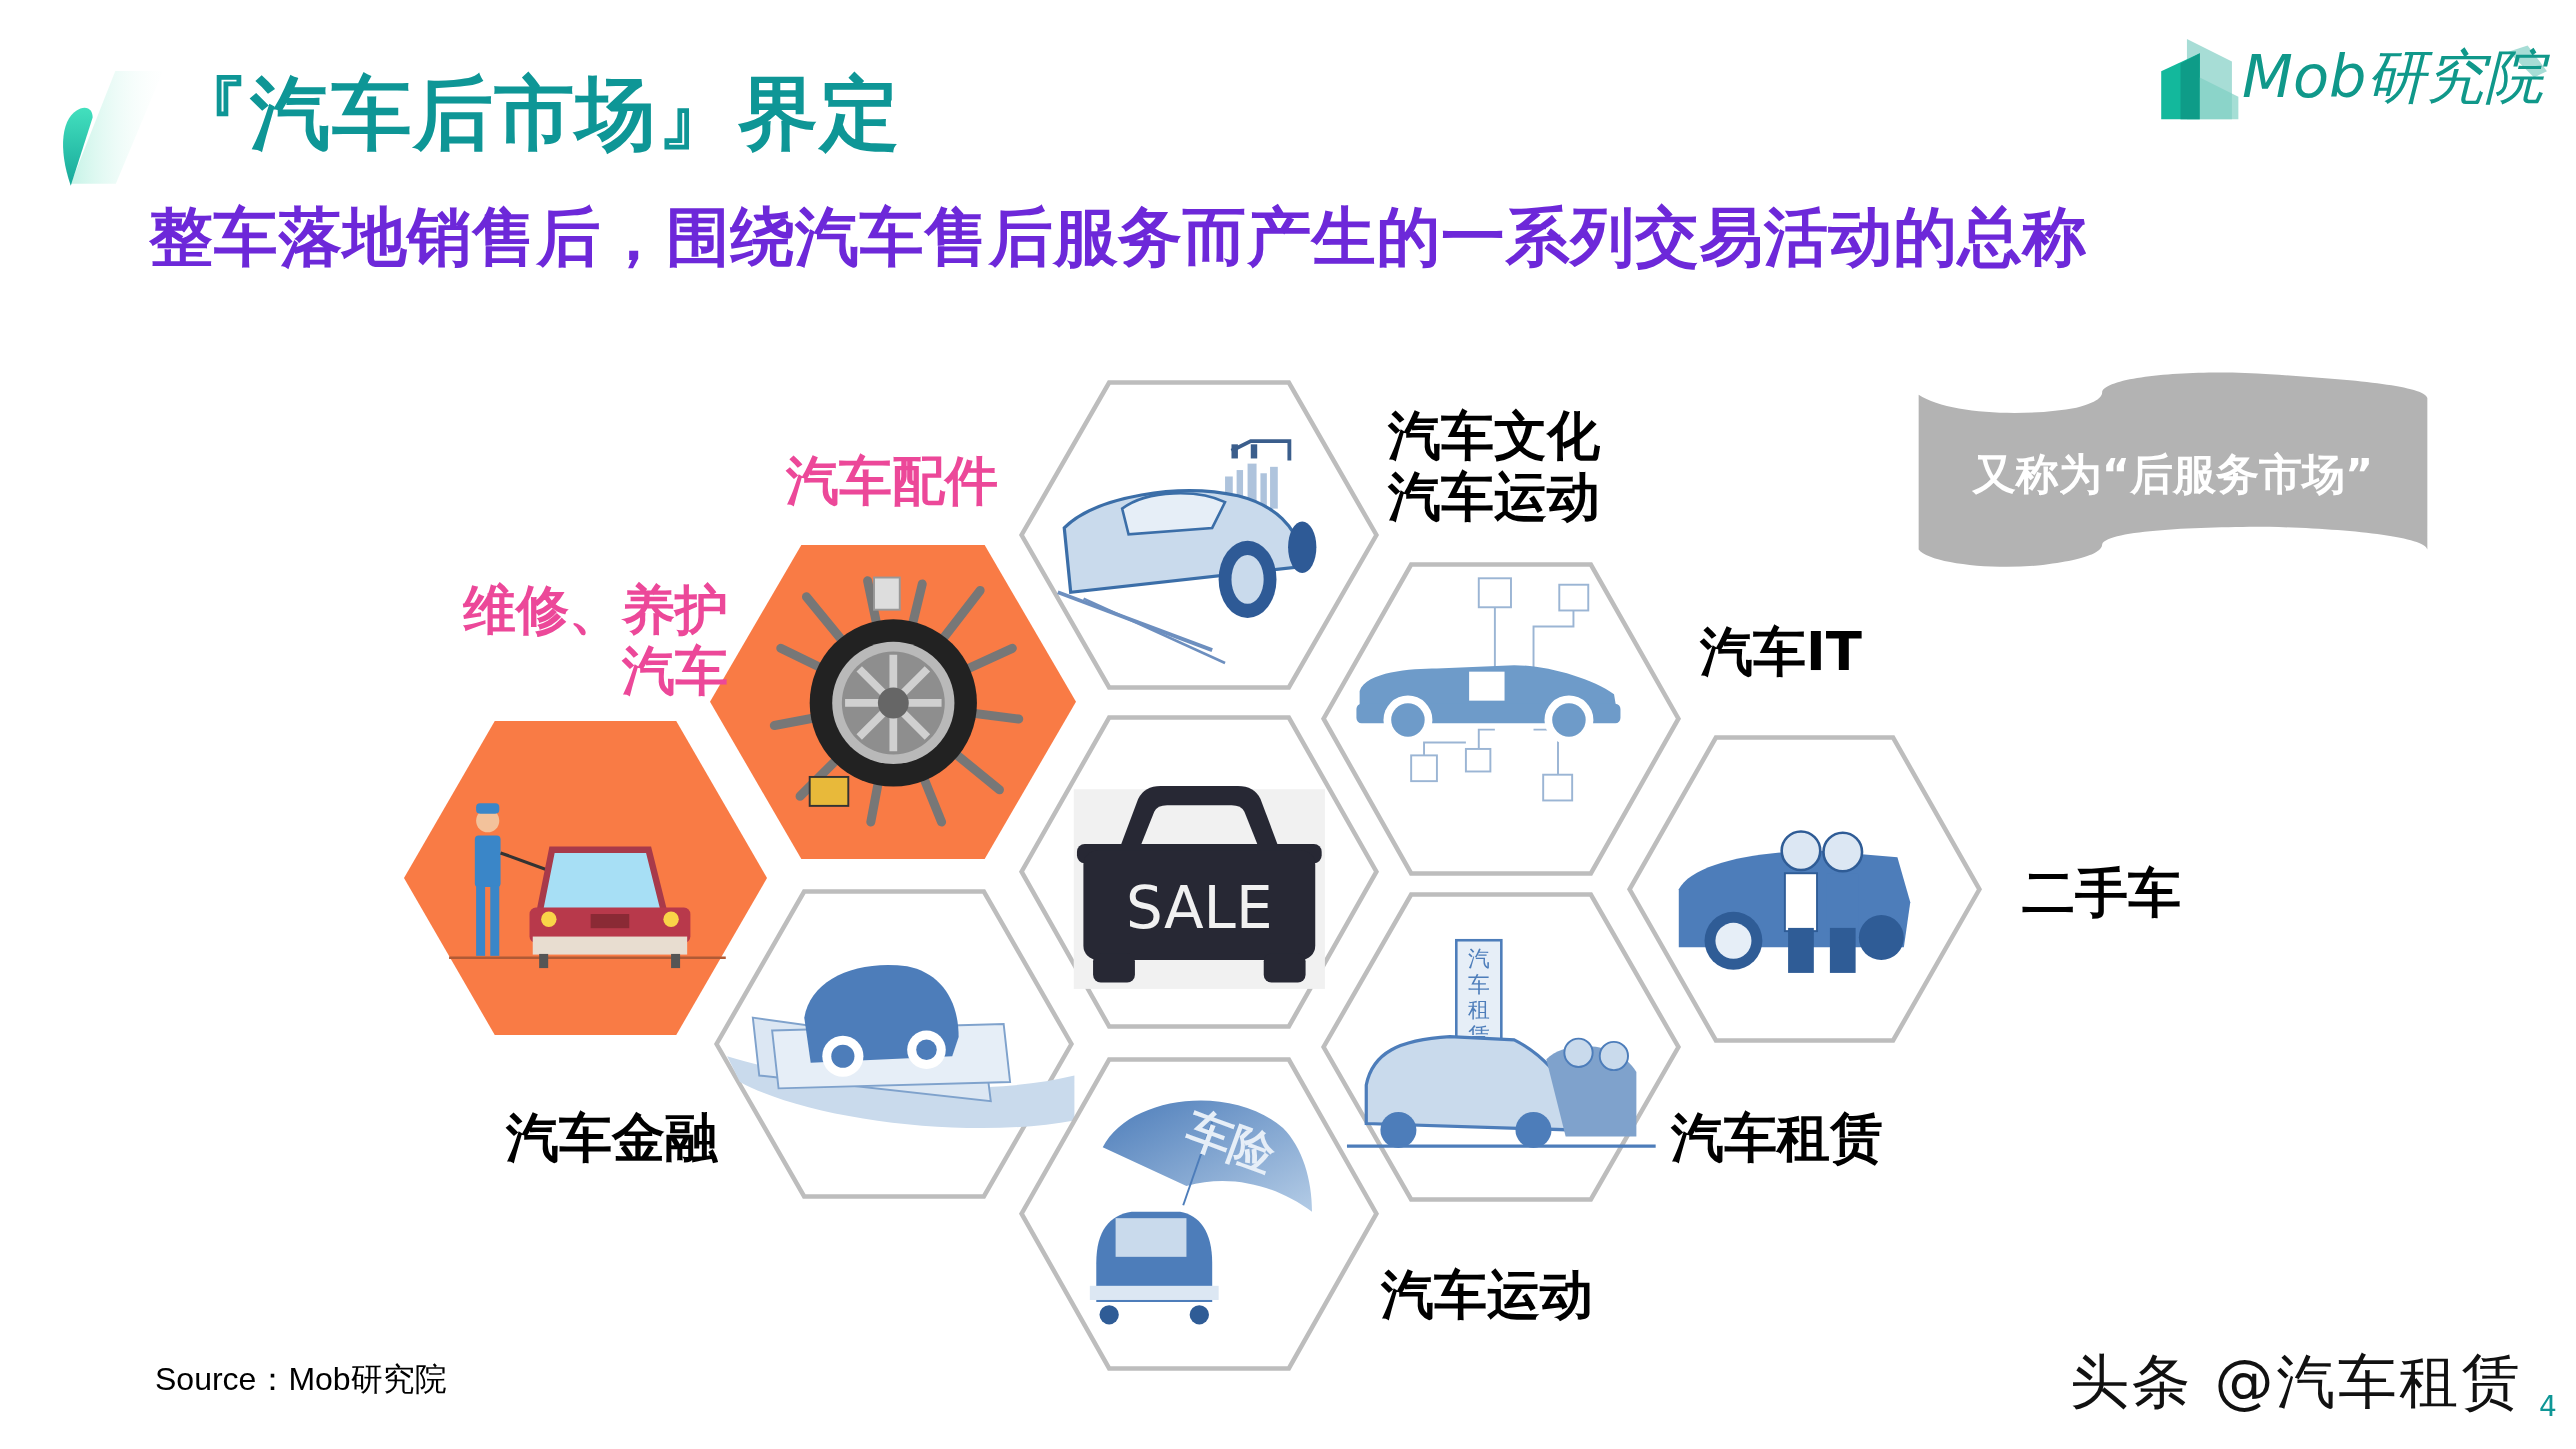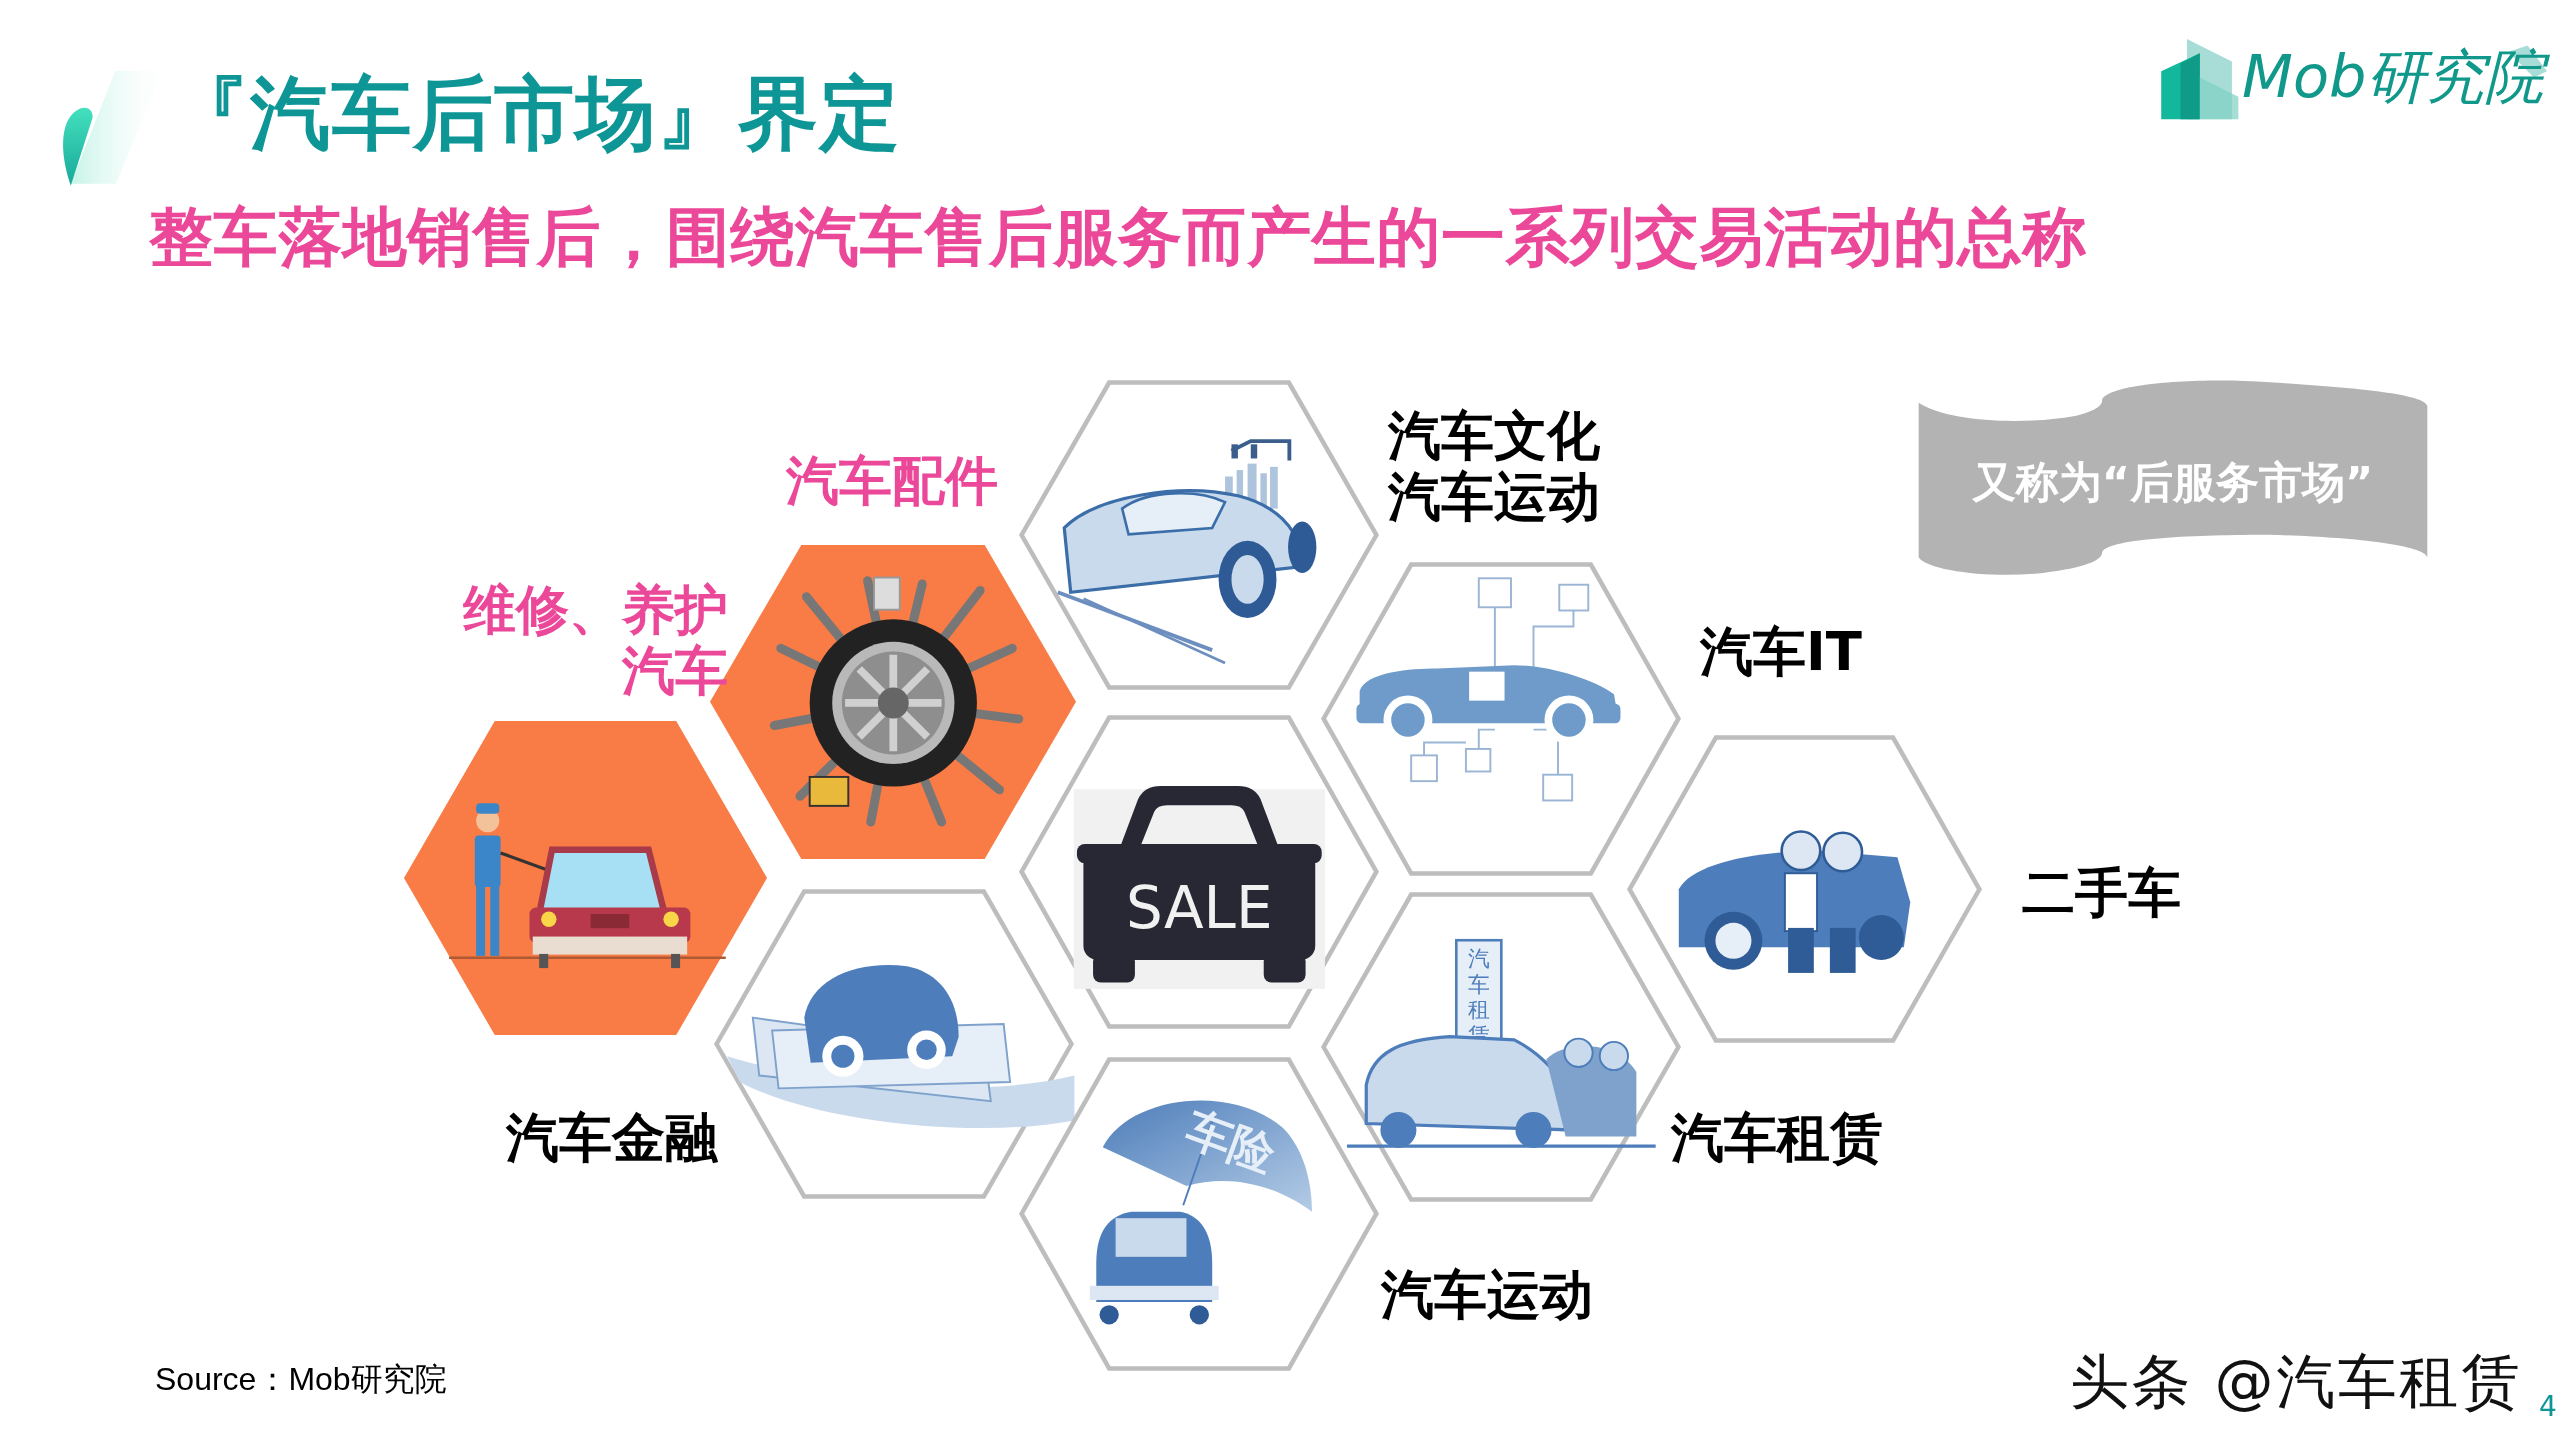--- a/index.html
+++ b/index.html
@@ -3,28 +3,28 @@
 <meta charset="utf-8">
 <style>
   html, body { margin: 0; padding: 0; background: #ffffff; }
   body { width: 2576px; height: 1449px; position: relative; overflow: hidden;
          font-family: "DejaVu Sans", "Liberation Sans", sans-serif; }
   .abs { position: absolute; }
 
   
   .title-leaf { left: 45px; top: 71px; width: 161px; height: 116px; }
   .title { left: 169px; top: 74px; font-size: 80px; font-weight: bold; color: #0E9696; letter-spacing: 1.3px; white-space: nowrap; line-height: 1; }
-  .subtitle { left: 149px; top: 205px; font-size: 64px; font-weight: bold; color: #ec4899; white-space: nowrap; line-height: 1; letter-spacing: 0.6px; }
+  .subtitle { left: 149px; top: 205px; font-size: 64px; font-weight: bold; color: #6d28d9; white-space: nowrap; line-height: 1; letter-spacing: 0.6px; }
 
   
   .logo { left: 2161px; top: 39px; width: 399px; height: 90px; }
   .logo-text { position: absolute; left: 81px; top: 8px; font-size: 59px; font-weight: normal; font-style: italic; color: #10988A; white-space: nowrap; line-height: 1; text-align: center; }
 
   
-  .banner { left: 1909px; top: 377px; width: 528px; height: 203px; }
+  .banner { left: 1909px; top: 369px; width: 528px; height: 203px; }
   .banner-text { position: absolute; left: 0; right: 0; top: 77px; text-align: center; font-size: 43px; font-weight: bold; color: #ffffff; white-space: nowrap; }
 
   
   .hex { position: absolute; }
   .hex svg { position: absolute; left: 0; top: 0; width: 100%; height: 100%; overflow: visible; }
   .hex .art { position: absolute; left: 0; top: 0; width: 100%; height: 100%; }
 
   .label { position: absolute; font-weight: bold; white-space: nowrap; line-height: 1.15; }
   .label.black { color: #000; font-size: 53px; }
   .label.orange { color: #ec4899; font-size: 53px; text-align: right; }

